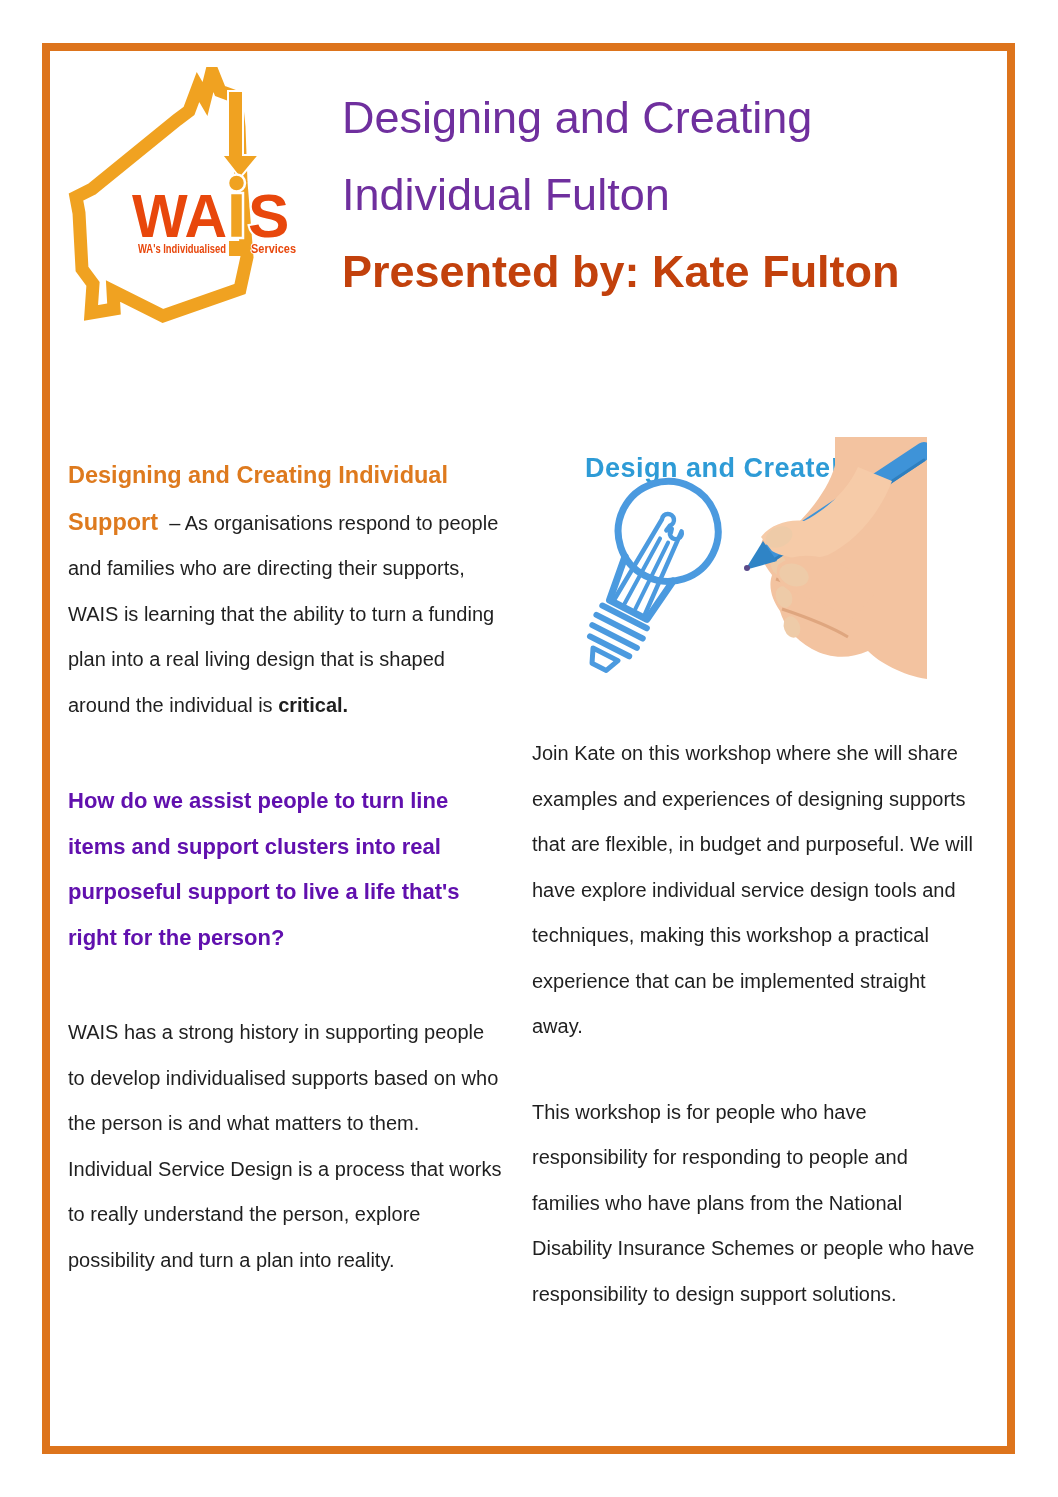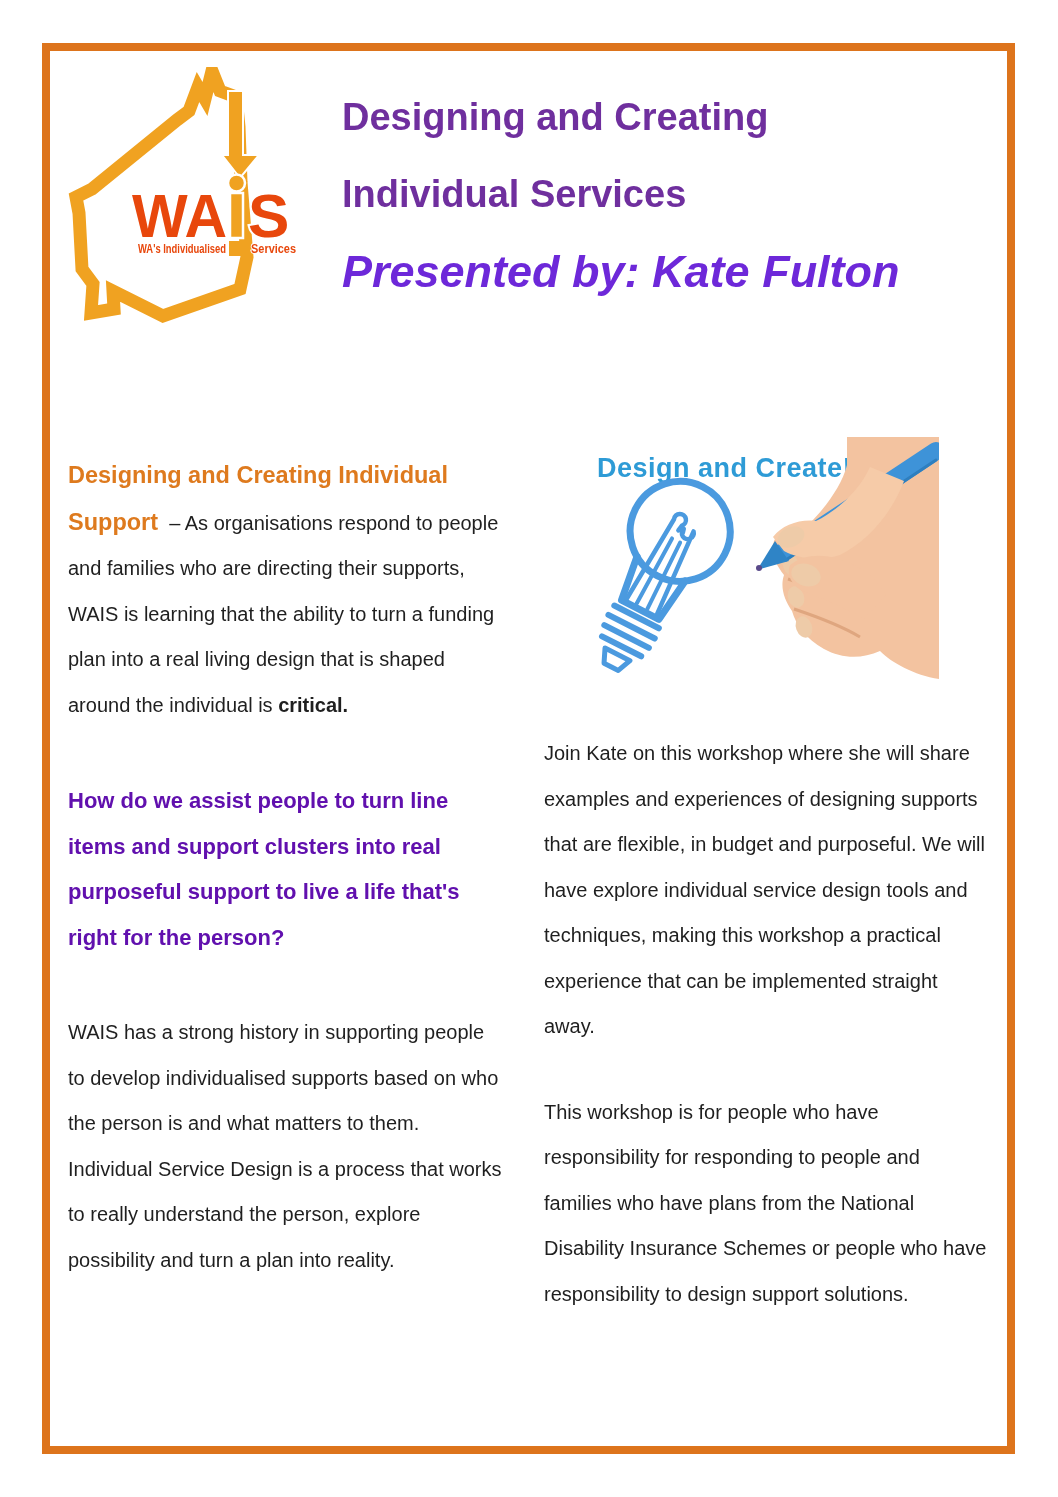--- a/index.html
+++ b/index.html
@@ -8,30 +8,30 @@
     font-family:"Liberation Sans", sans-serif;color:#1f1f1f;overflow:hidden;
   }
   .frame{
     position:absolute;left:42px;top:43px;width:957px;height:1395px;
     border:8px solid #DD741C;background:#ffffff;
   }
   
   .logo{position:absolute;left:18px;top:16px;width:266px;height:262px;}
   .title-block{position:absolute;left:292px;top:28px;width:650px;}
   .title-line{
-    font-size:38px;font-weight:700;line-height:77px;color:#6F2F9E;
+    font-size:45px;font-weight:400;line-height:77px;color:#6F2F9E;
     letter-spacing:0px;white-space:nowrap;
   }
   .presenter-line{
-    font-size:45px;font-weight:700;line-height:77px;color:#6d28d9;white-space:nowrap;font-style:italic;
+    font-size:45px;font-weight:700;line-height:77px;color:#c2410c;white-space:nowrap;
   }
   
   .columns{
     position:absolute;left:18px;top:386px;width:925px;
-    display:flex;gap:40px;align-items:flex-start;
+    display:flex;gap:28px;align-items:flex-start;
   }
   .col-left{width:436px;flex:none;padding-top:16px;}
   .col-right{width:449px;flex:none;}
   p{margin:0;}
   .body-text{
     font-size:20px;line-height:45.5px;color:#1f1f1f;white-space:pre-wrap;
   }
   .intro-heading{
     font-size:23.5px;font-weight:600;color:#DE7A1E;line-height:45.5px;white-space:pre-wrap;
   }
@@ -64,21 +64,21 @@
     <circle cx="168.5" cy="116" r="8.5" fill="#F0A221" stroke="#ffffff" stroke-width="2.5"></circle>
     <text x="180" y="170" font-family="Liberation Sans, sans-serif" font-size="62" font-weight="800" fill="#E8470C" stroke="#ffffff" stroke-width="4" paint-order="stroke">S</text>
 
     <text x="70" y="186" textLength="88" lengthAdjust="spacingAndGlyphs" font-family="Liberation Sans, sans-serif" font-size="12.5" font-weight="600" fill="#E8470C" stroke="#ffffff" stroke-width="2" paint-order="stroke">WA's Individualised</text>
     <rect x="161" y="174" width="15" height="15" fill="#F0A221"></rect>
     <text x="183" y="186" textLength="45" lengthAdjust="spacingAndGlyphs" font-family="Liberation Sans, sans-serif" font-size="12.5" font-weight="600" fill="#E8470C" stroke="#ffffff" stroke-width="2" paint-order="stroke">Services</text>
   </svg>
 
   <div class="title-block">
     <div class="title-line">Designing and Creating</div>
-    <div class="title-line">Individual Services</div>
+    <div class="title-line">Individual Fulton</div>
     <div class="presenter-line">Presented by: Kate Fulton</div>
   </div>
 
   <div class="columns">
 
     <section class="col-left">
       <p class="body-text"><span class="intro-heading">Designing and Creating Individual Support</span><span>  – As organisations respond to people and families who are directing their supports, WAIS is learning that the ability to turn a funding plan into a real living design that is shaped around the individual is </span><span class="intro-emphasis">critical.</span></p>
 
       <p class="question">How do we assist people to turn line items and support clusters into real purposeful support to live a life that's right for the person?</p>
 

